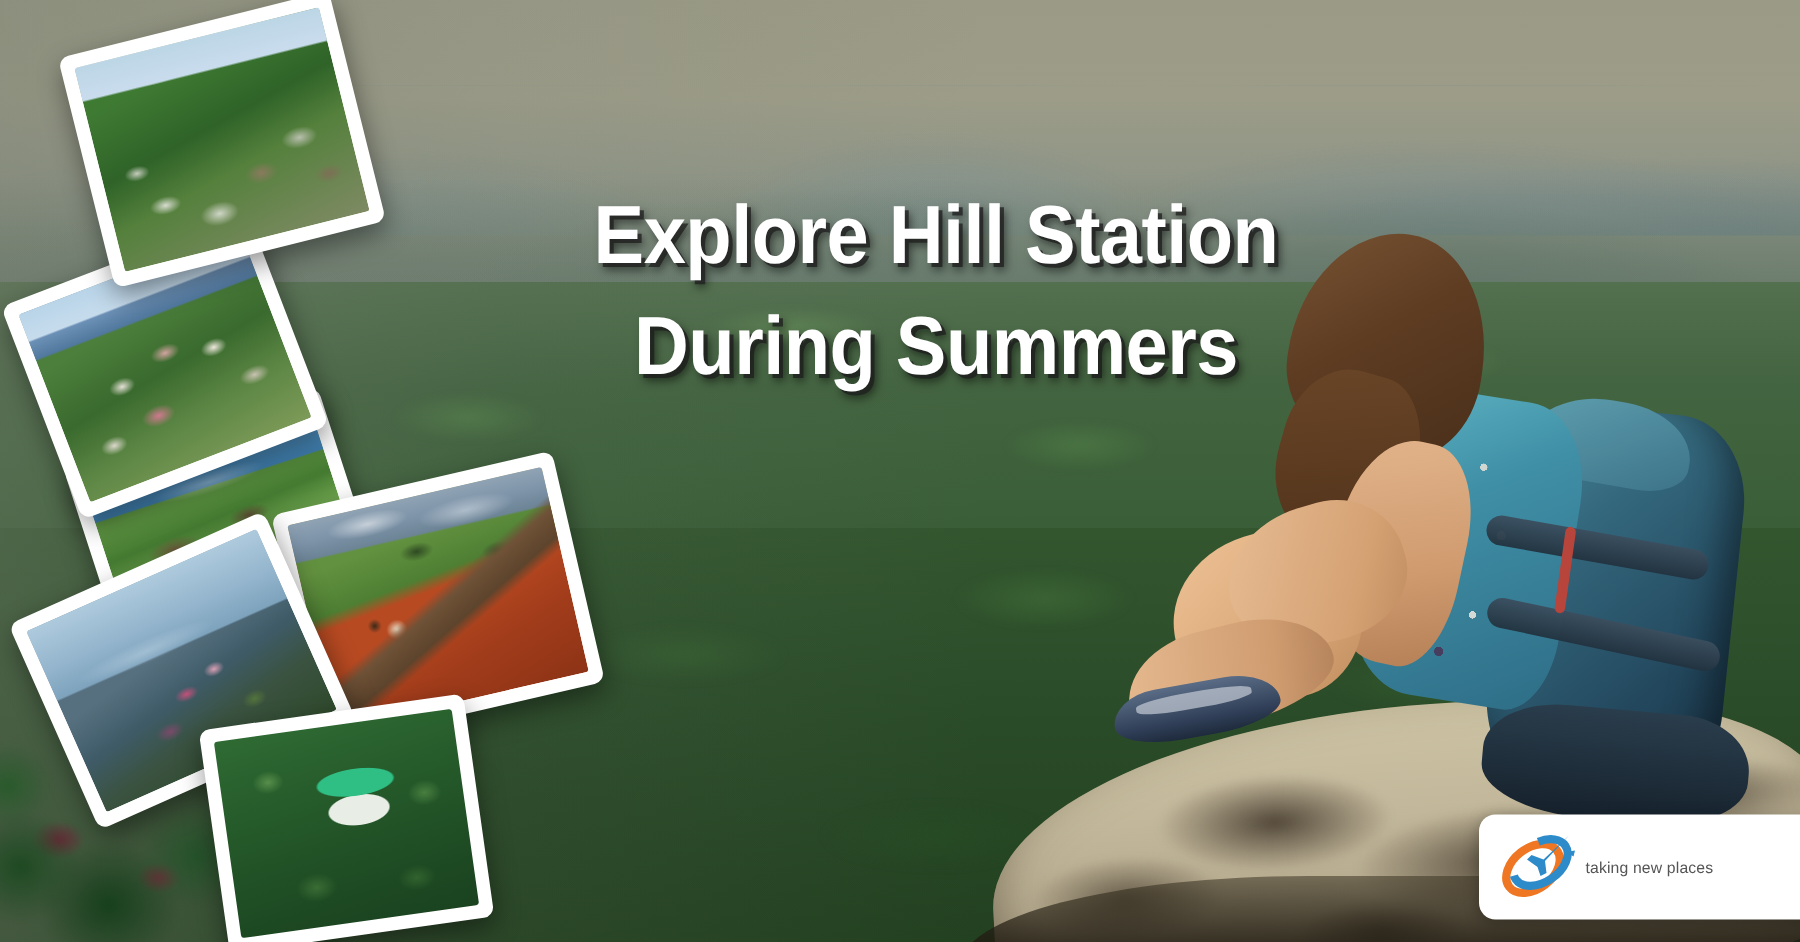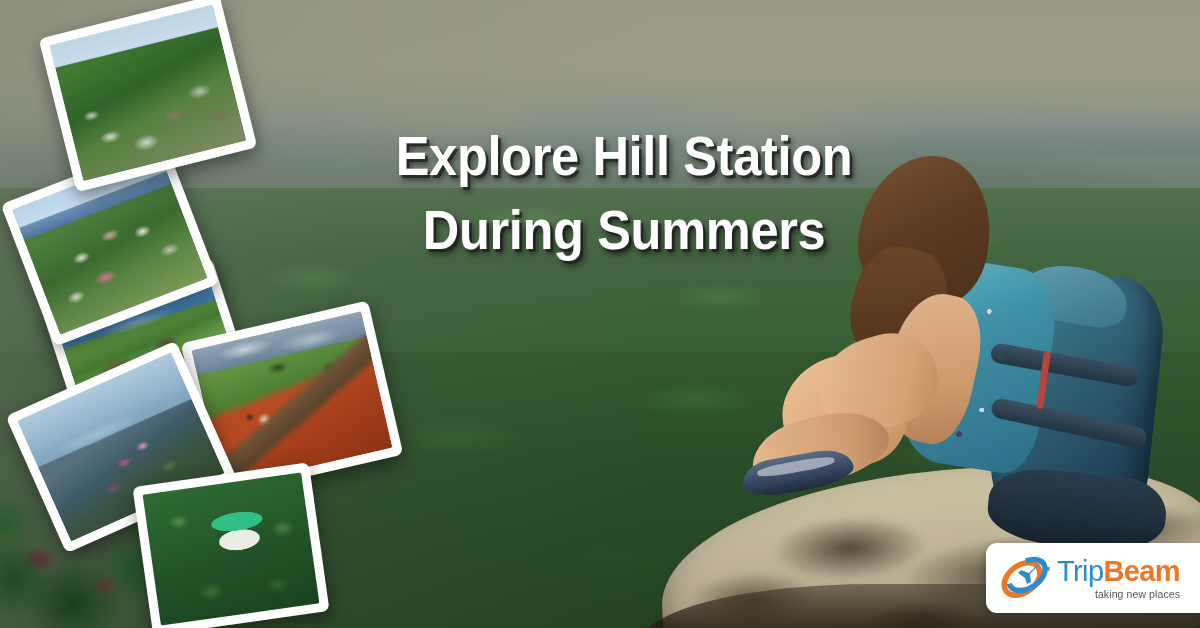--- a/index.html
+++ b/index.html
@@ -440,18 +440,17 @@
   </div>
 
   <div class="logo-card">
     <svg class="logo-mark" viewBox="0 0 116 100">
       <ellipse cx="52" cy="52" rx="40" ry="27" transform="rotate(-38 52 52)" fill="none" stroke="#ef7622" stroke-width="11"></ellipse>
       <ellipse cx="62" cy="44" rx="40" ry="26" transform="rotate(-34 62 44)" fill="none" stroke="#2e8bc9" stroke-width="11" stroke-dasharray="150 60" stroke-dashoffset="40"></ellipse>
       <path d="M100 8 L66 40 L50 34 L44 40 L58 50 L62 62 L70 58 L68 42 L100 8 Z" fill="#2e8bc9"></path>
       <path d="M96 30 L108 28 L106 36 Z" fill="#2e8bc9"></path>
     </svg>
     <div class="logo-text">
-      <div class="logo-word"><span class="logo-trip">Trip</span><span class="logo-beam">Beam</span></div>
       <div class="logo-tag">taking new places</div>
     </div>
   </div>
 
 </div>
 
 </body></html>

